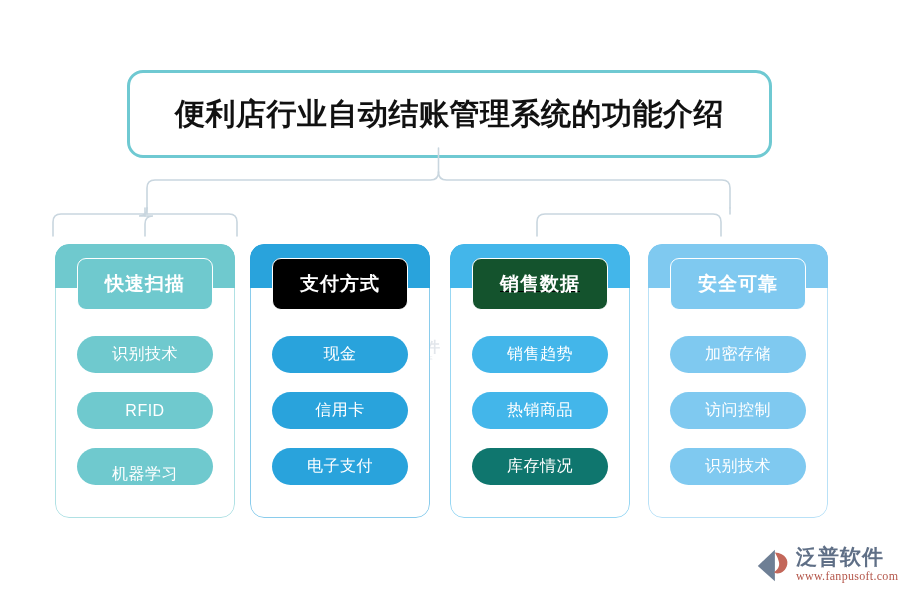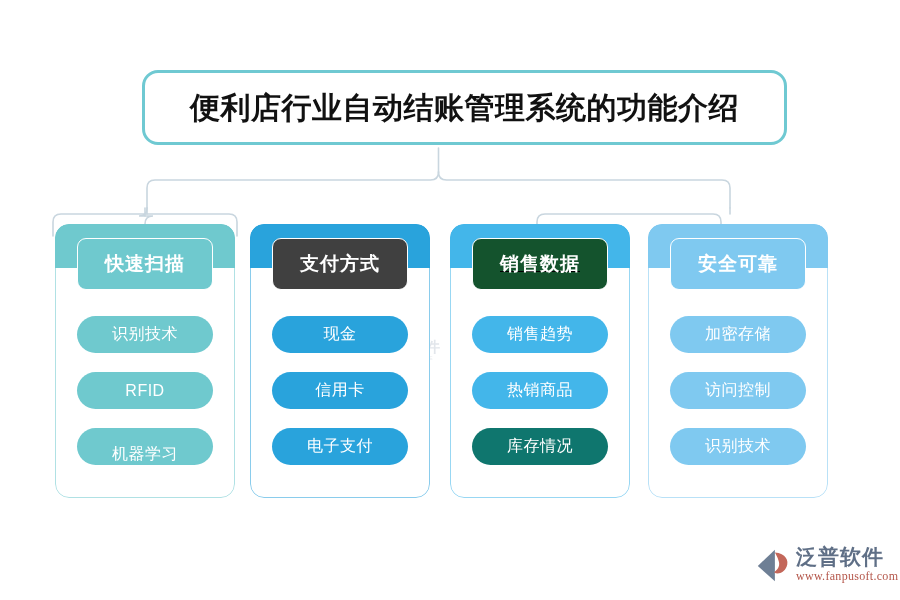--- a/index.html
+++ b/index.html
@@ -18,24 +18,24 @@
   #stage {
     position: relative;
     width: 900px;
     height: 600px;
     background: #ffffff;
   }
 
   
   .title-box {
     position: absolute;
-    left: 142px;
+    left: 127px;
     top: 70px;
     width: 645px;
-    height: 75px;
+    height: 88px;
     box-sizing: border-box;
     border: 3px solid #6FC9D2;
     border-radius: 16px;
     background: #ffffff;
     display: flex;
     align-items: center;
     justify-content: center;
   }
   .title-text {
     font-size: 30px;
@@ -52,21 +52,21 @@
     left: 0;
     top: 0;
     width: 900px;
     height: 600px;
     pointer-events: none;
   }
 
   
   .card {
     position: absolute;
-    top: 224px;
+    top: 244px;
     width: 180px;
     height: 274px;
     box-sizing: border-box;
     border-radius: 14px;
     background: #ffffff;
     overflow: hidden;
   }
   .card-frame {
     position: absolute;
     left: 0;
@@ -247,21 +247,21 @@
           <span class="item-text">RFID</span>
         </div>
         <div class="item-pill" style="background: rgb(111, 201, 206); align-items: flex-end;">
           <span class="item-text">机器学习</span>
         </div>
       </div>
       <div class="card-frame" style="border-color: rgb(111, 201, 206); opacity: 0.55;"></div>
     </div>
   <div class="card" id="card-1" style="left:250px;">
       <div class="card-band" style="background: rgb(41, 163, 220);"></div>
-      <div class="card-header" style="background: #404040; align-items: center;">
+      <div class="card-header" style="background: #000000; align-items: center;">
         <div class="card-header-text">支付方式</div>
       </div>
       <div class="items">
         <div class="item-pill" style="background: rgb(41, 163, 220);">
           <span class="item-text">现金</span>
         </div>
         <div class="item-pill" style="background: rgb(41, 163, 220);">
           <span class="item-text">信用卡</span>
         </div>
         <div class="item-pill" style="background: rgb(41, 163, 220);">

